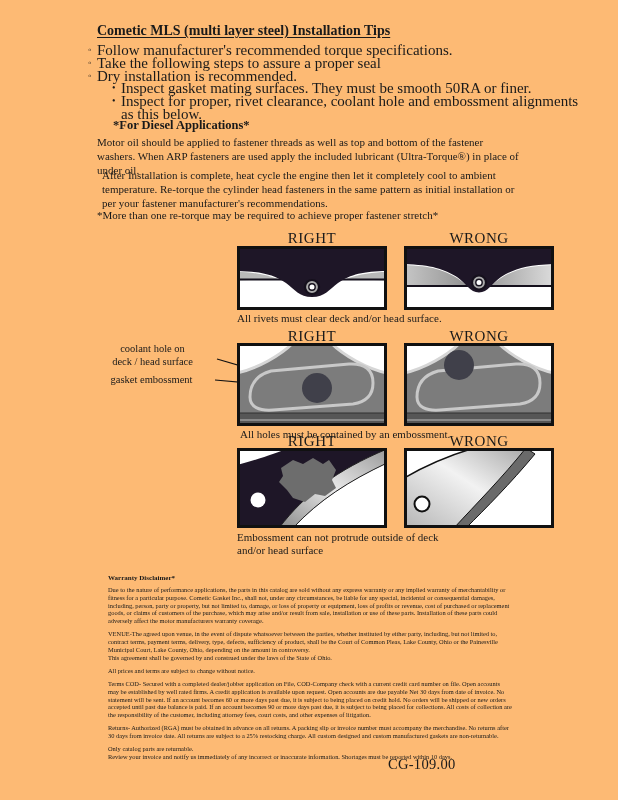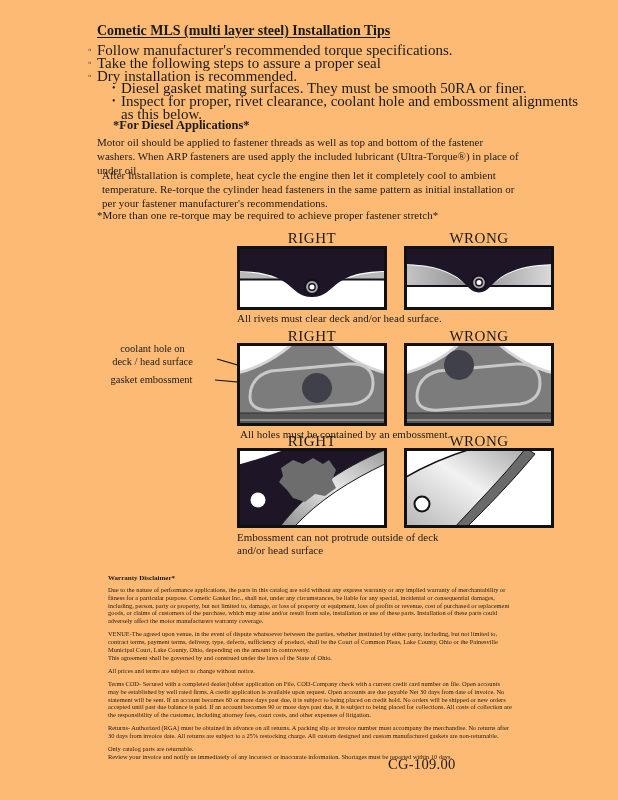--- a/index.html
+++ b/index.html
@@ -39,21 +39,21 @@
     <div class="b-row">
       <span class="b-mark lvl1"></span>
       <span>Take the following steps to assure a proper seal</span>
     </div>
     <div class="b-row">
       <span class="b-mark lvl1"></span>
       <span>Dry installation is recommended.</span>
     </div>
     <div class="b-row sub">
       <span class="b-mark lvl2"></span>
-      <span>Diesel gasket mating surfaces.  They must be smooth 50RA or finer.</span>
+      <span>Inspect gasket mating surfaces.  They must be smooth 50RA or finer.</span>
     </div>
     <div class="b-row sub">
       <span class="b-mark lvl2"></span>
       <span>Inspect for proper, rivet clearance, coolant hole and embossment alignments as this below.</span>
     </div>
   </div>
 
   <div class="abs h2" style="left:97px;top:118px;margin-left:16px;">*For Diesel Applications*</div>
   <div class="abs para" style="left:97px;top:136px;">Motor oil should be applied to fastener threads as well as top and bottom of the fastener washers. When ARP fasteners are used apply the included lubricant (Ultra-Torque®) in place of under oil.</div>
   <div class="abs para" style="left:102px;top:169px;">After Installation is complete, heat cycle the engine then let it completely cool to ambient temperature. Re-torque the cylinder head fasteners in the same pattern as initial installation or per your fastener manufacturer's recommendations.</div>

